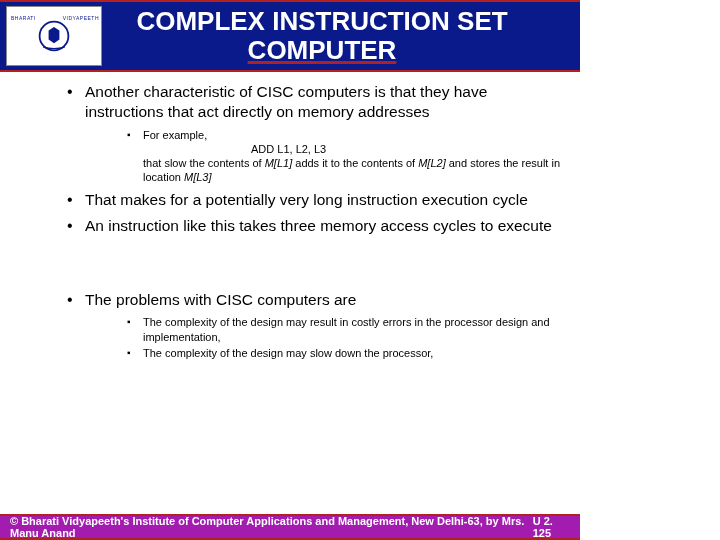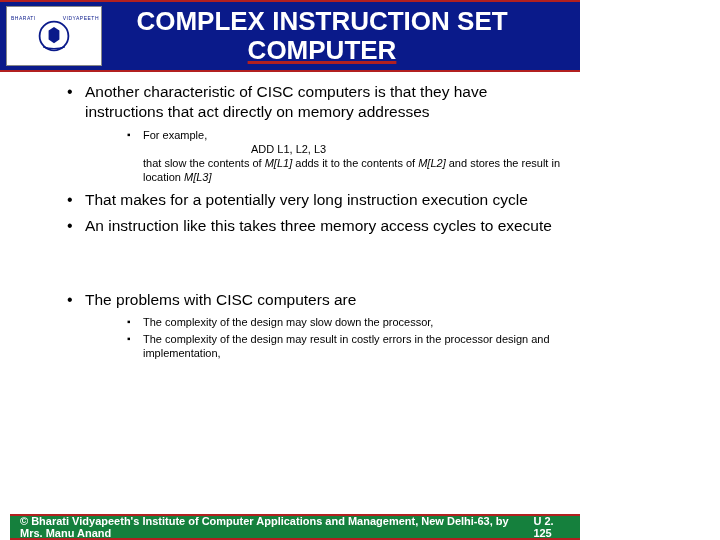--- a/index.html
+++ b/index.html
@@ -47,30 +47,29 @@
   }
   ul.level2 { list-style: none; padding-left: 42px; margin-top: 6px; font-size: 11px; }
   ul.level2 > li { position: relative; padding-left: 16px; margin-bottom: 2px; }
   ul.level2 > li::before {
     content: "▪"; position: absolute; left: 0; top: 1px; font-size: 10px;
   }
   .ex-indent { padding-left: 108px; }
   .gap-lg { margin-top: 54px; }
   .gap-md { margin-top: 14px; }
   .footer {
-    background: #15803d;
+    background: #a21caf;
     border-top: 2px solid #b22020;
     border-bottom: 2px solid #b22020;
     height: 26px;
     display: flex; align-items: center; justify-content: space-between;
     padding: 0 10px;
     color: #fff;
     font-size: 11px;
     font-weight: bold;
-    margin-left: 10px;
   }
   i.mi { font-style: italic; }
 </style>
 </head>
 <body>
 
 <div class="slide">
 
   <div class="title-bar">
     <div class="emblem">
@@ -102,22 +101,22 @@
       </li>
       <li>
         <span>That makes for a potentially very long instruction execution cycle</span>
       </li>
       <li>
         <span>An instruction like this takes three memory access cycles to execute</span>
       </li>
       <li class="gap-lg">
         <span>The problems with CISC computers are</span>
         <ul class="level2 gap-md">
+          <li>The complexity of the design may result in costly errors in the processor design and implementation,</li>
           <li>The complexity of the design may slow down the processor,</li>
-          <li>The complexity of the design may result in costly errors in the processor design and implementation,</li>
         </ul>
       </li>
     </ul>
   </div>
 
   <div class="footer">
     <span>© Bharati Vidyapeeth's Institute of Computer Applications and Management, New Delhi-63, by Mrs. Manu Anand</span>
     <span>U 2. 125</span>
   </div>
 

